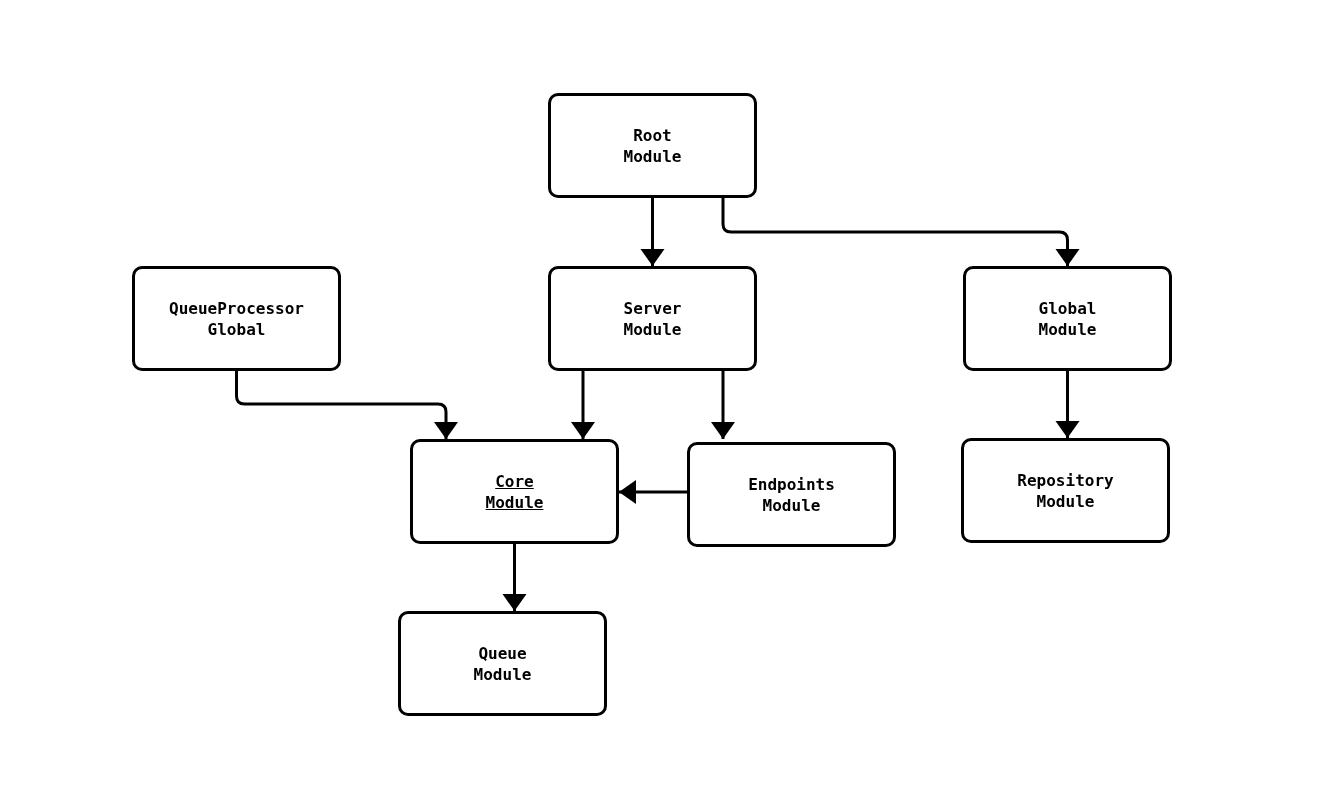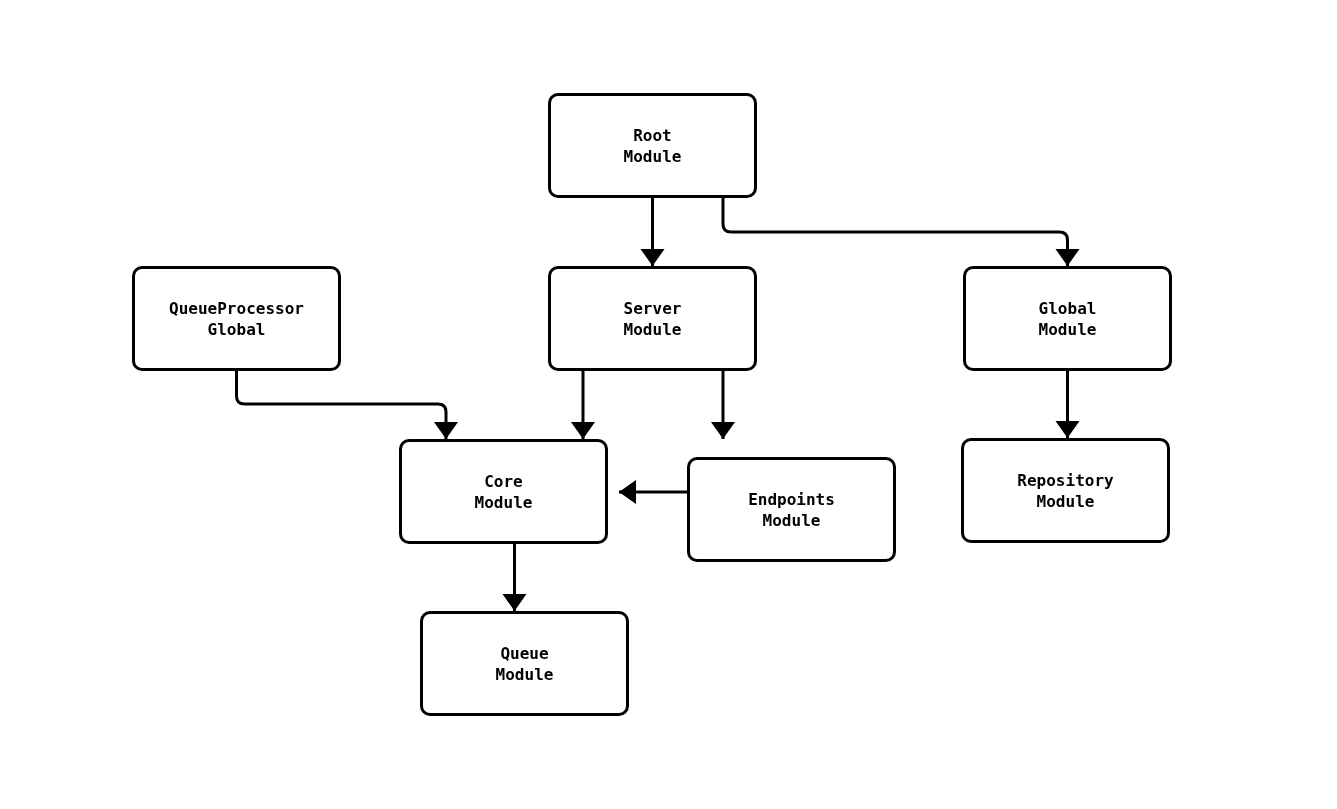--- a/index.html
+++ b/index.html
@@ -47,24 +47,24 @@
     font-weight: bold;
     font-size: 16px;
     line-height: 21px;
     color: #000000;
     white-space: pre-line;
   }
   .node-root          { left: 548px; top:  93px; }
   .node-queue-processor { left: 132px; top: 266px; }
   .node-server        { left: 548px; top: 266px; }
   .node-global        { left: 963px; top: 266px; }
-  .node-core          { left: 399px; top: 439px; }
-  .node-endpoints     { left: 687px; top: 457px; }
+  .node-core          { left: 410px; top: 439px; text-decoration: underline; }
+  .node-endpoints     { left: 687px; top: 442px; }
   .node-repository    { left: 961px; top: 438px; }
-  .node-queue         { left: 420px; top: 611px; }
+  .node-queue         { left: 398px; top: 611px; }
 </style>
 </head>
 <body>
 
 <div class="canvas">
 
   <svg class="edges-layer" viewBox="0 0 1337 809" xmlns="http://www.w3.org/2000/svg">
     <defs>
       <marker id="arrowhead" markerUnits="userSpaceOnUse" markerWidth="20" markerHeight="28" refX="17" refY="14" orient="auto">
         <path d="M0,2 L17,14 L0,26 Z" fill="#000000"></path>

